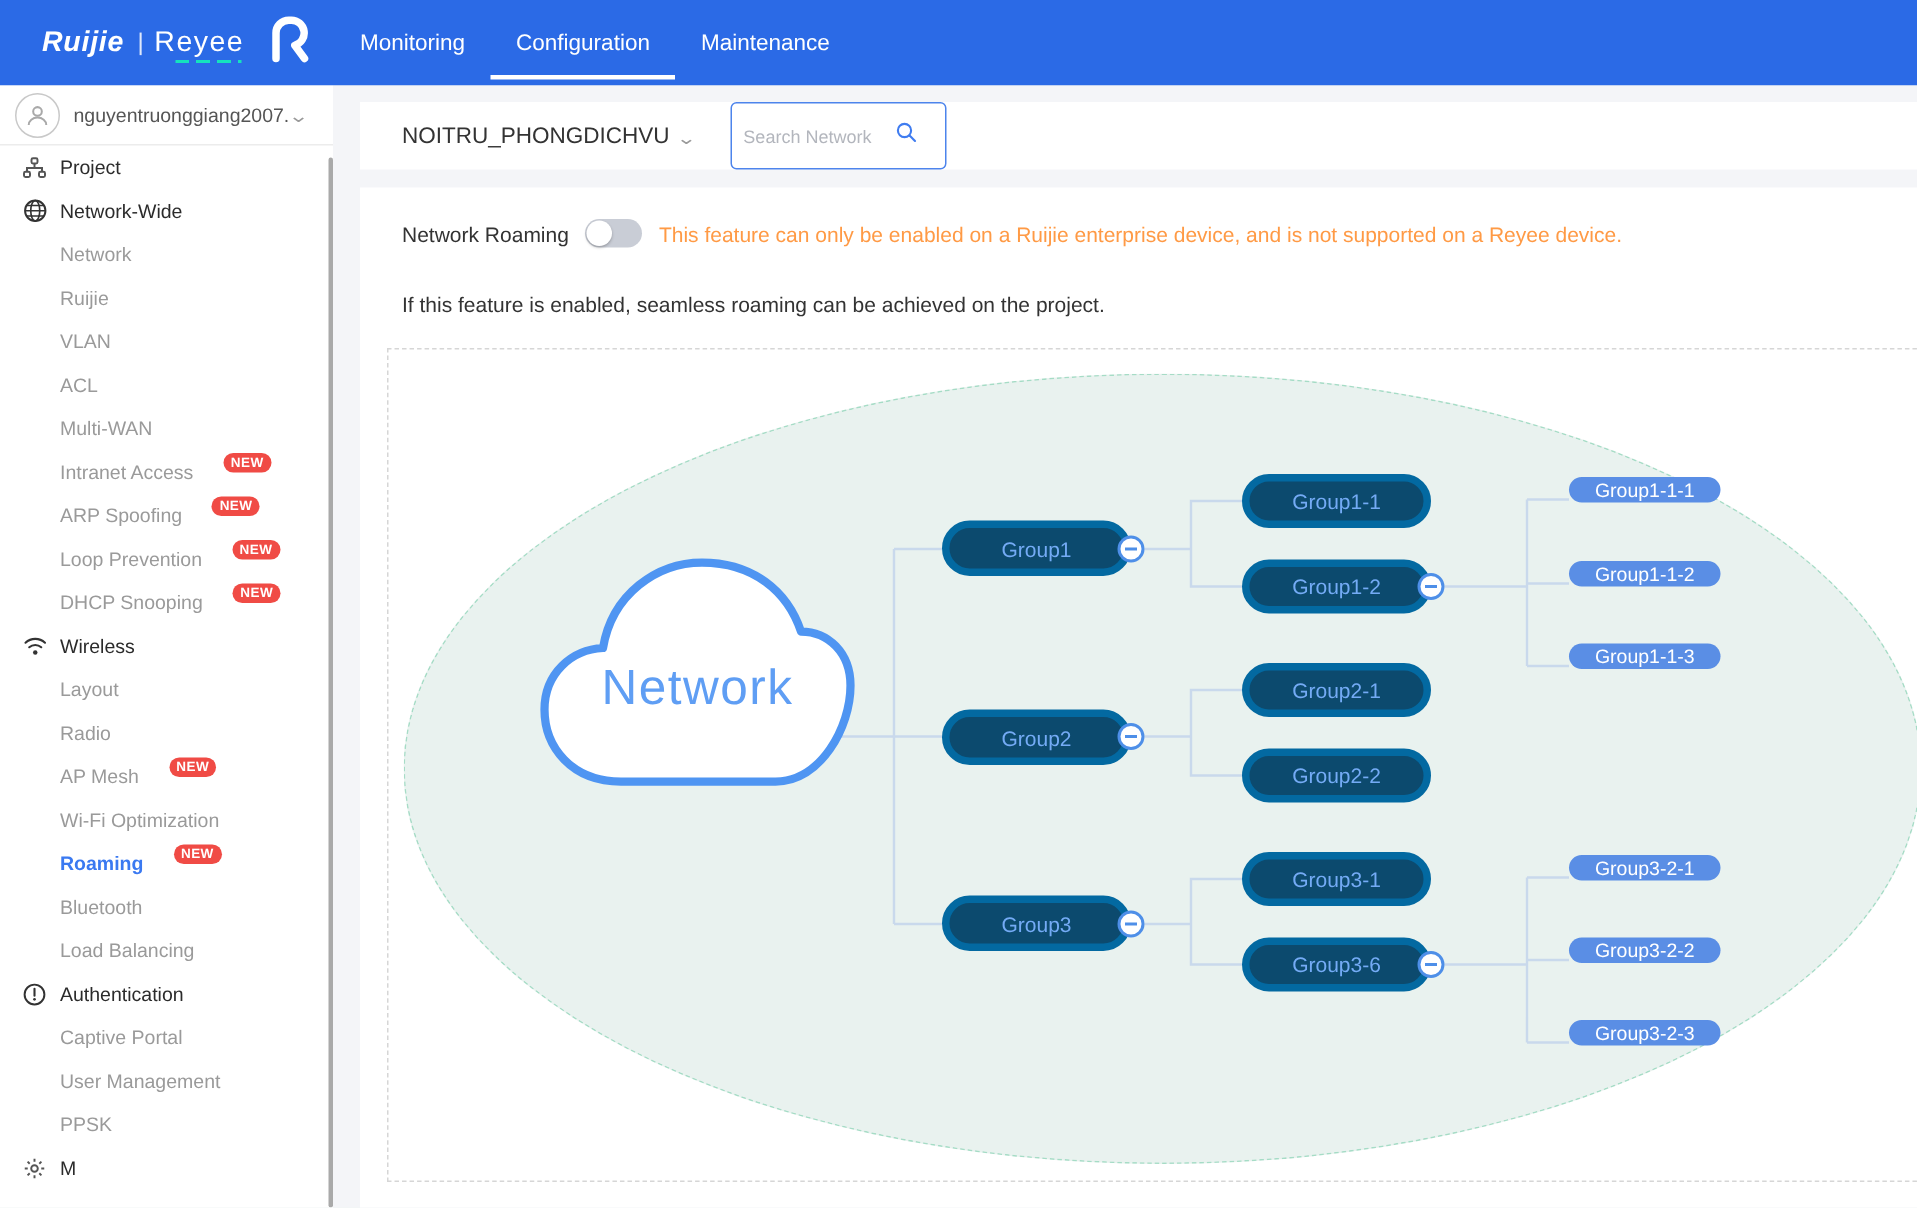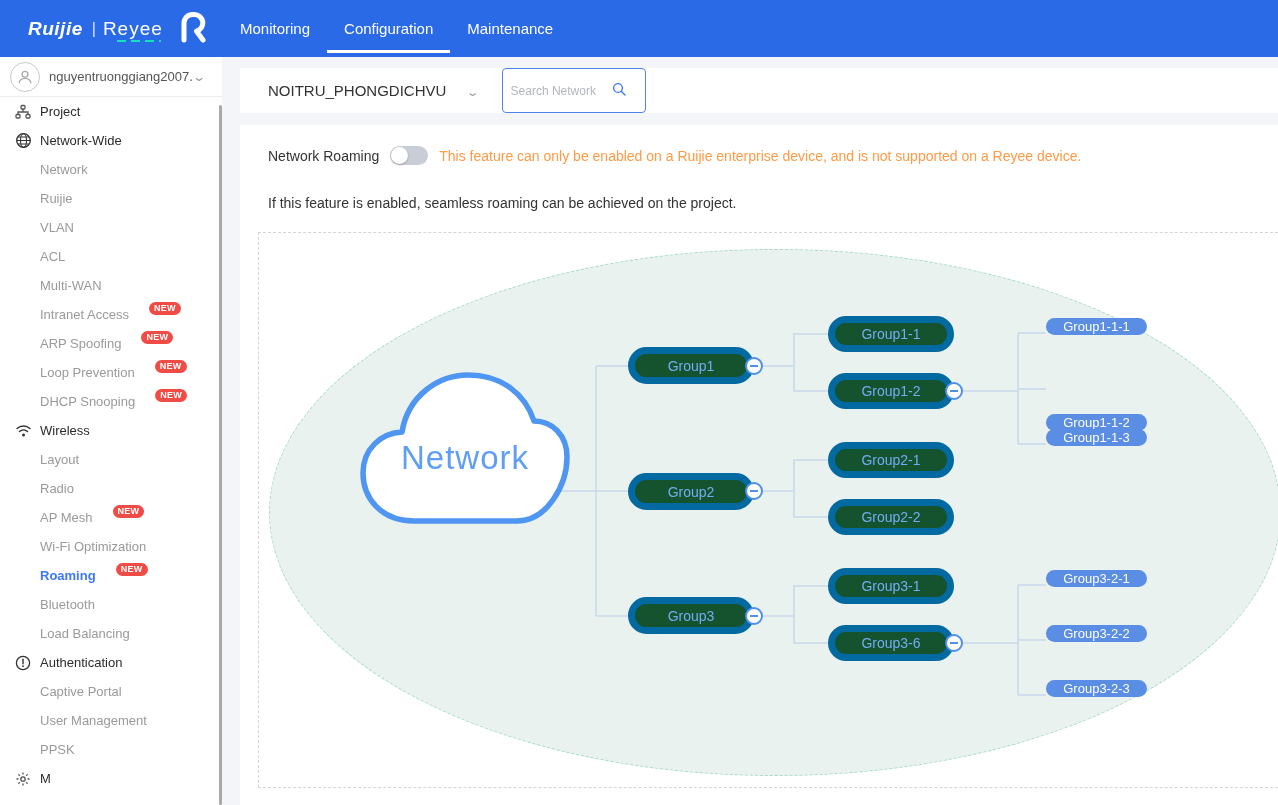--- a/index.html
+++ b/index.html
@@ -29,39 +29,39 @@
   .mitem .ic { position:absolute; left:14px; width:18px; height:18px; display:flex; align-items:center; justify-content:center; }
   .mitem .lbl { margin-left:40px; font-size:13px; color:#9a9a9a; white-space:nowrap; }
   .mitem.section .lbl { color:#2b2b2b; font-weight:500; }
   .mitem.active .lbl { color:#3a79f1; font-weight:bold; }
   .badge-new { margin-left:20px; background:#f04b45; color:#fff; font-size:9px; font-weight:bold; border-radius:8px; padding:1.5px 5px 2px; transform:translateY(-6px); letter-spacing:.3px; }
   .side-scroll { position:absolute; right:0; top:48px; width:3px; height:700px; background:#a9a9a9; border-radius:2px; }
 
   
   .content { position:absolute; left:222px; top:57px; right:0; bottom:0; background:#f4f5f8; }
   .hdrbar { position:absolute; left:18px; right:0; top:11px; height:45px; background:#fff; display:flex; align-items:center; }
-  .projsel { margin-left:28px; font-size:15px; color:#333; display:flex; align-items:flex-end; gap:22px; cursor:pointer; }
+  .projsel { margin-left:28px; font-size:15px; color:#333; display:flex; align-items:flex-end; gap:7px; cursor:pointer; }
   .projsel .chev { color:#9a9a9a; font-size:11px; transform:scaleX(1.5); }
   .searchbox { margin-left:24px; width:144px; height:45px; border:1px solid #4d84ec; border-radius:4px; background:#fff; display:flex; align-items:center; padding:0 8px; }
   .searchbox input { border:none; outline:none; width:100px; font-size:12px; color:#444; font-family:"Liberation Sans",sans-serif; }
   .searchbox input::placeholder { color:#b3b6bd; }
 
   .card { position:absolute; left:18px; right:0; top:68px; bottom:0; background:#fff; }
   .roamrow { position:absolute; left:28px; top:21px; display:flex; align-items:center; gap:11px; }
   .roamlabel { font-size:14px; color:#333; }
   .toggle { width:38px; height:19px; border-radius:10px; background:#c9cdd6; position:relative; cursor:pointer; flex:none; }
   .toggle .knob { position:absolute; left:1px; top:1px; width:17px; height:17px; border-radius:50%; background:#fff; box-shadow:0 1px 2px rgba(0,0,0,.25); }
   .warntext { font-size:14px; color:#ff9a45; }
   .desc { position:absolute; left:28px; top:70px; font-size:14px; color:#333; }
 
   
   .diagram { position:absolute; left:18px; top:107px; width:1040px; height:556px; border:1px dashed #d6d6d6; background:#fff; }
   .bigellipse { position:absolute; left:10px; top:16px; width:1012px; height:527px; border-radius:50%; background:#e9f2ef; border:1px dashed #a6dcc6; }
   .dsvg { position:absolute; left:0; top:0; }
-  .pill { position:absolute; background:#14532d; border:7px solid #0369a1; border-radius:19px; color:#74abf5; font-size:14px; display:flex; align-items:center; justify-content:center; cursor:pointer; }
+  .pill { position:absolute; background:#0c4a6e; border:5px solid #0369a1; border-radius:19px; color:#74abf5; font-size:14px; display:flex; align-items:center; justify-content:center; cursor:pointer; }
   .pill.l1 { width:126px; height:37px; }
   .pill.l2 { width:126px; height:36px; }
   .pill.solid { width:101px; height:17px; background:#5a8ee5; border:none; border-radius:15px; color:#fff; font-size:13px; }
   .minus { position:absolute; width:18px; height:18px; border-radius:50%; background:#fff; border:2px solid #4e8fe8; cursor:pointer; }
   .minus::after { content:""; position:absolute; left:3px; right:3px; top:6px; height:2px; background:#4e8fe8; }
   .cloudtext { position:absolute; left:104px; top:206px; width:204px; text-align:center; font-size:33px; font-weight:300; color:#5f9ef4; letter-spacing:1px; }
 </style>
 </head>
 <body>
 
@@ -285,21 +285,21 @@
       <div class="pill l1" style="left:369px; top:364px;">Group3</div>
 
       <div class="pill l2" style="left:569px; top:83px;">Group1-1</div>
       <div class="pill l2" style="left:569px; top:140px;">Group1-2</div>
       <div class="pill l2" style="left:569px; top:209px;">Group2-1</div>
       <div class="pill l2" style="left:569px; top:266px;">Group2-2</div>
       <div class="pill l2" style="left:569px; top:335px;">Group3-1</div>
       <div class="pill l2" style="left:569px; top:392px;">Group3-6</div>
 
       <div class="pill solid" style="left:787px; top:85px;">Group1-1-1</div>
-      <div class="pill solid" style="left:787px; top:141px;margin-top:40px;">Group1-1-2</div>
+      <div class="pill solid" style="left:787px; top:141px;">Group1-1-2</div>
       <div class="pill solid" style="left:787px; top:196px;">Group1-1-3</div>
       <div class="pill solid" style="left:787px; top:337px;">Group3-2-1</div>
       <div class="pill solid" style="left:787px; top:392px;">Group3-2-2</div>
       <div class="pill solid" style="left:787px; top:447px;">Group3-2-3</div>
 
       <div class="minus" style="left:486px; top:124px;"></div>
       <div class="minus" style="left:486px; top:249px;"></div>
       <div class="minus" style="left:486px; top:374px;"></div>
       <div class="minus" style="left:686px; top:149px;"></div>
       <div class="minus" style="left:686px; top:401px;"></div>

